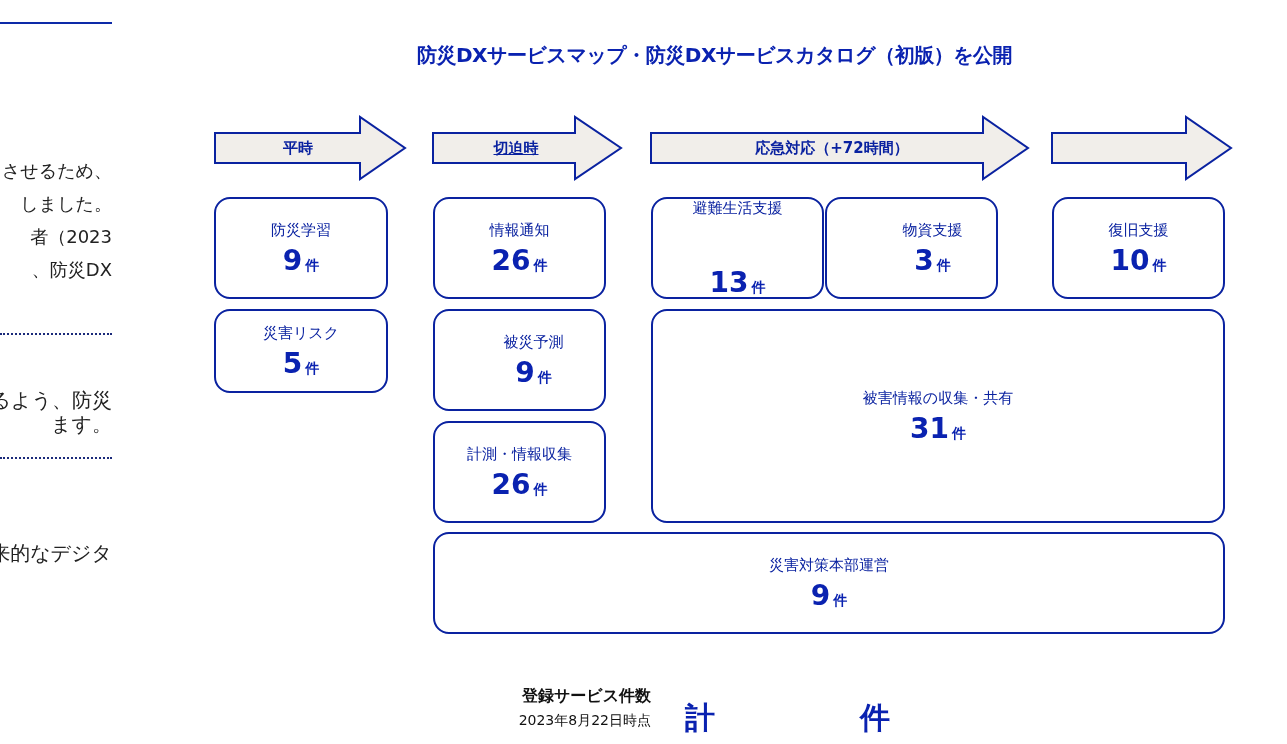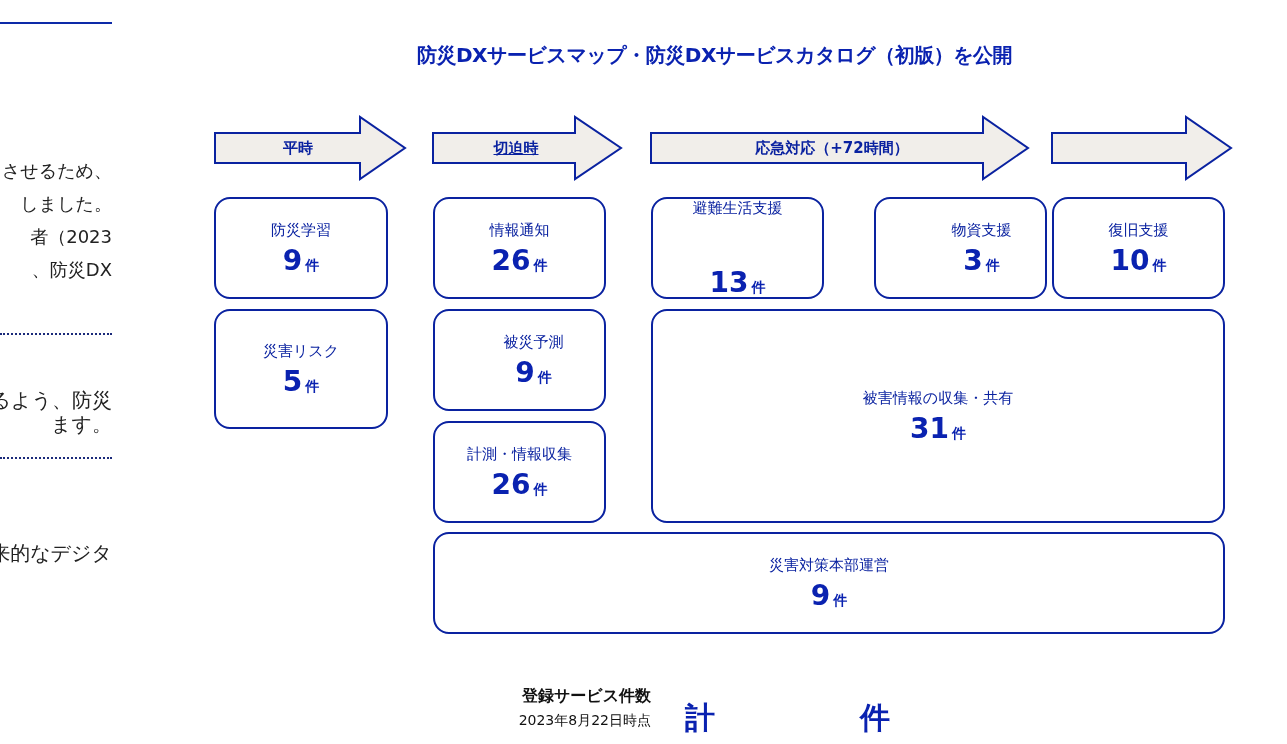--- a/index.html
+++ b/index.html
@@ -85,21 +85,21 @@
 </div>
 
 <div class="card" style="left:214px; top:197px; width:174px; height:102px;">
   <div class="name">防災学習</div>
   <div class="count">
     <span class="num">9</span>
     <span class="unit">件</span>
   </div>
 </div>
 
-<div class="card" style="left:214px; top:309px; width:174px; height:120px;">
+<div class="card" style="left:214px; top:309px; width:174px; height:84px;">
   <div class="name">災害リスク</div>
   <div class="count">
     <span class="num">5</span>
     <span class="unit">件</span>
   </div>
 </div>
 
 <div class="card" style="left:433px; top:197px; width:173px; height:102px;">
   <div class="name">情報通知</div>
   <div class="count">
@@ -125,21 +125,21 @@
 </div>
 
 <div class="card" style="left:651px; top:197px; width:173px; height:102px;gap:44px;">
   <div class="name">避難生活支援</div>
   <div class="count">
     <span class="num">13</span>
     <span class="unit">件</span>
   </div>
 </div>
 
-<div class="card" style="left:874px; top:197px; width:173px; height:102px;padding-left:42px;">
+<div class="card" style="left:825px; top:197px; width:173px; height:102px;padding-left:42px;">
   <div class="name">物資支援</div>
   <div class="count">
     <span class="num">3</span>
     <span class="unit">件</span>
   </div>
 </div>
 
 <div class="card" style="left:1052px; top:197px; width:173px; height:102px;">
   <div class="name">復旧支援</div>
   <div class="count">

